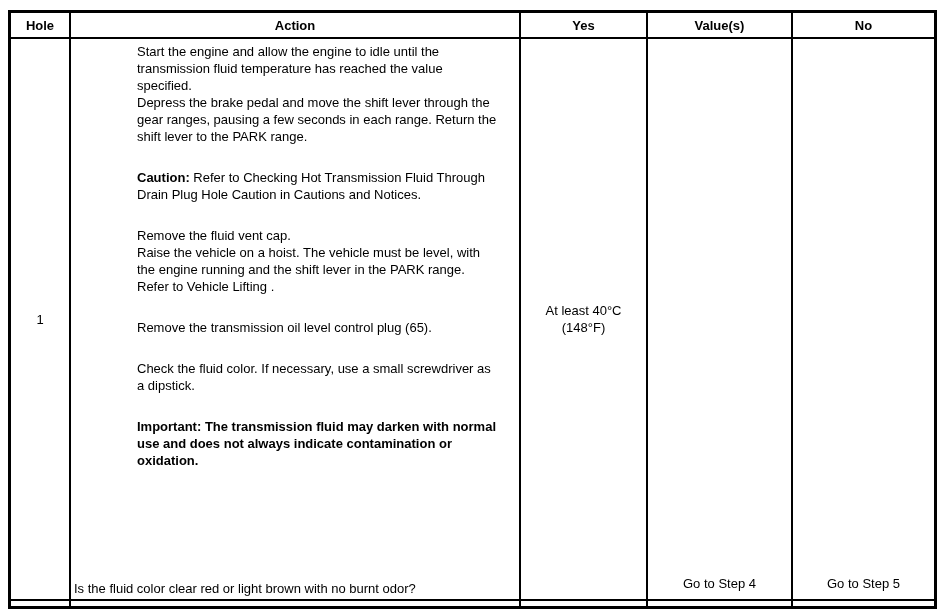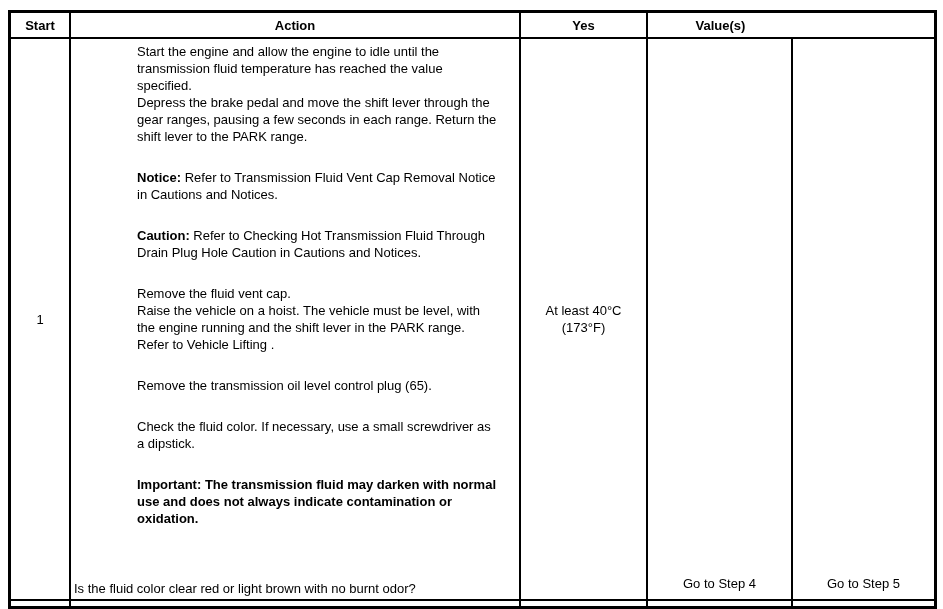--- a/index.html
+++ b/index.html
@@ -69,47 +69,47 @@
 
   .stub-row { height: 30px; }
 </style>
 </head>
 <body>
 
 <div class="page">
   <div class="diag-table">
 
     <div class="t-row thead">
-      <div class="cell">Start</div>
+      <div class="cell">Hole</div>
       <div class="cell">Action</div>
       <div class="cell">Yes</div>
       <div class="cell">Value(s)</div>
+      <div class="cell">No</div>
     </div>
 
     <div class="t-row body-row">
       <div class="cell step-cell">1</div>
 
       <div class="cell action-cell">
         <div class="paras">
             <p class="para">Start the engine and allow the engine to idle until the transmission fluid temperature has reached the value specified.
 Depress the brake pedal and move the shift lever through the gear ranges, pausing a few seconds in each range. Return the shift lever to the PARK range.</p>
-            <p class="para"><b>Notice:  </b>Refer to Transmission Fluid Vent Cap Removal Notice in Cautions and Notices.</p>
             <p class="para"><b>Caution:  </b>Refer to Checking Hot Transmission Fluid Through Drain Plug Hole Caution in Cautions and Notices.</p>
             <p class="para">Remove the fluid vent cap.
 Raise the vehicle on a hoist. The vehicle must be level, with the engine running and the shift lever in the PARK range. Refer to Vehicle Lifting .</p>
             <p class="para">Remove the transmission oil level control plug (65).</p>
             <p class="para">Check the fluid color. If necessary, use a small screwdriver as a dipstick.</p>
             <p class="para bold"><b>Important:  </b>The transmission fluid may darken with normal use and does not always indicate contamination or oxidation.</p>
           </div>
         <div class="question">Is the fluid color clear red or light brown with no burnt odor?</div>
       </div>
 
       <div class="cell value-cell">
         <span>At least 40°C</span>
-        <span>(173°F)</span>
+        <span>(148°F)</span>
       </div>
 
       <div class="cell goto-cell">
         <span>Go to Step 4</span>
       </div>
 
       <div class="cell goto-cell">
         <span>Go to Step 5</span>
       </div>
     </div>

